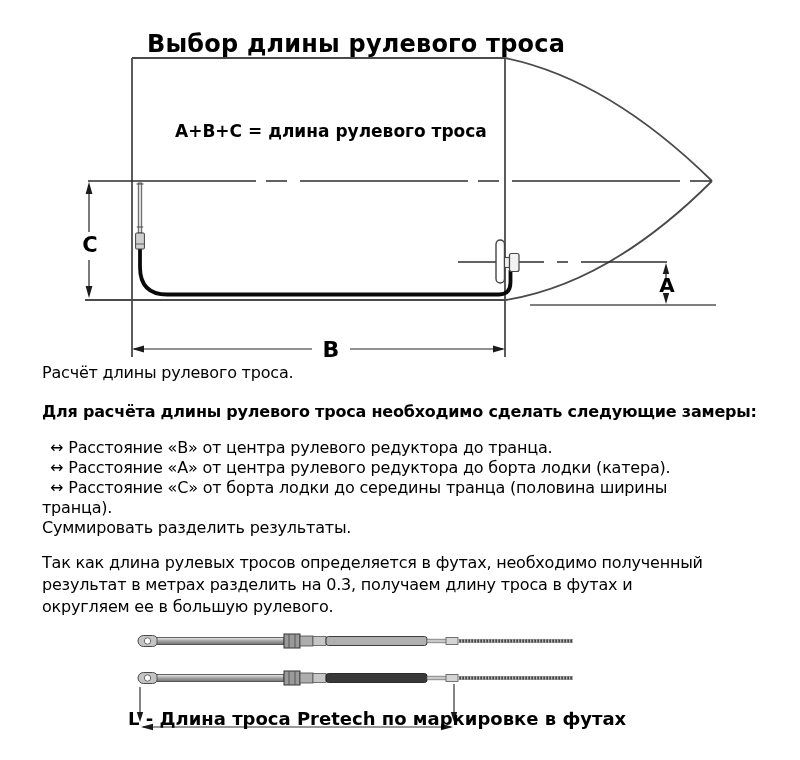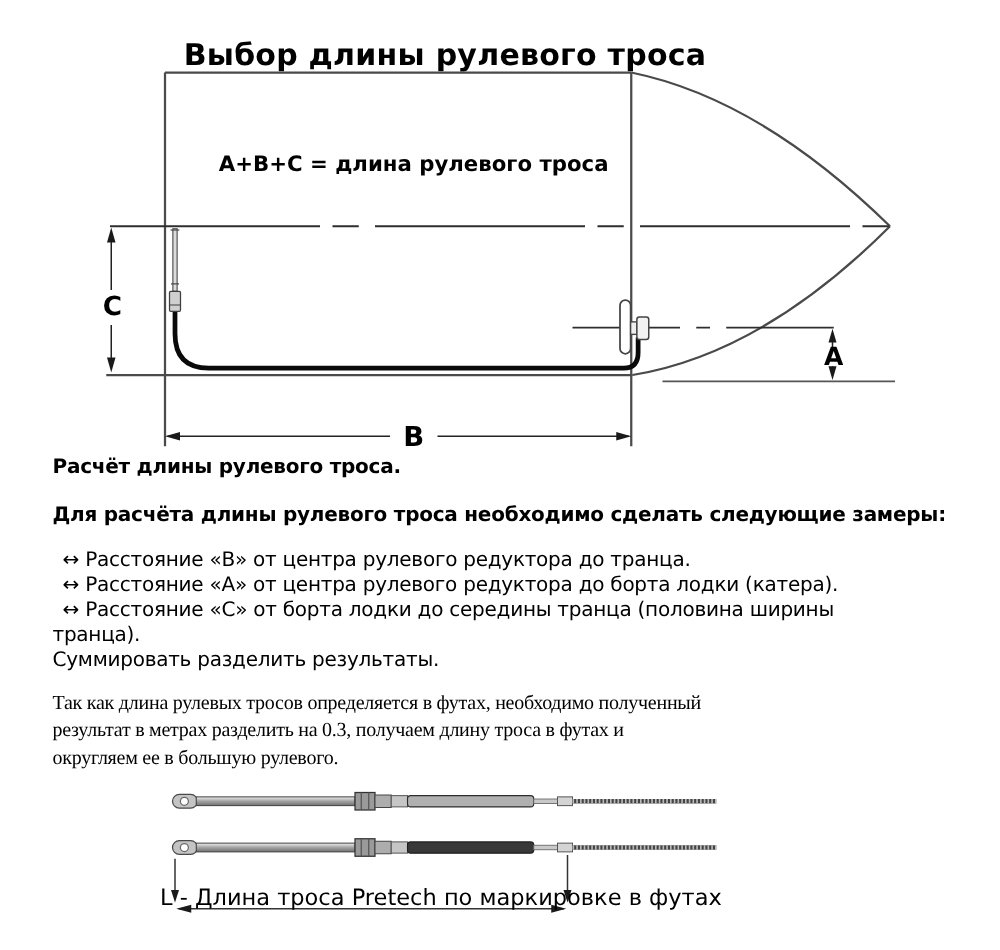--- a/index.html
+++ b/index.html
@@ -13,29 +13,29 @@
   }
   #boat-svg { position:absolute; top:0; left:0; display:block; }
   #cable-svg { position:absolute; top:600px; left:0; display:block; }
   svg text {
     font-family:"DejaVu Sans", sans-serif; font-weight:bold; fill:#000;
   }
   .textblock {
     position:absolute; left:42px; top:363px; width:700px;
     font-size:16px; line-height:20px; letter-spacing:-0.2px;
   }
-  .tb-heading { font-weight:bold; font-size:16px; margin-bottom:19px; white-space:nowrap; }
+  .tb-heading { font-weight:normal; font-size:16px; margin-bottom:19px; white-space:nowrap; }
   .tb-intro { margin-bottom:16px; white-space:nowrap;font-weight:bold; }
   .item { width:630px; text-indent:8px; }
   .arrow { margin-right:5px; }
-  .feet { margin-top:14px; line-height:22px;font-family:Liberation Serif, serif; }
+  .feet { margin-top:14px; line-height:22px; }
   .feet div { white-space:nowrap; }
   .cable-label {
     position:absolute; left:128px; top:708px;
-    font-size:18px; font-weight:normal; white-space:nowrap;
+    font-size:18px; font-weight:bold; white-space:nowrap;
   }
 </style>
 </head>
 <body>
 
 <div id="page">
 
   <div class="title">Выбор длины рулевого троса</div>
 
   <svg id="boat-svg" width="800" height="362" viewBox="0 0 800 362">

